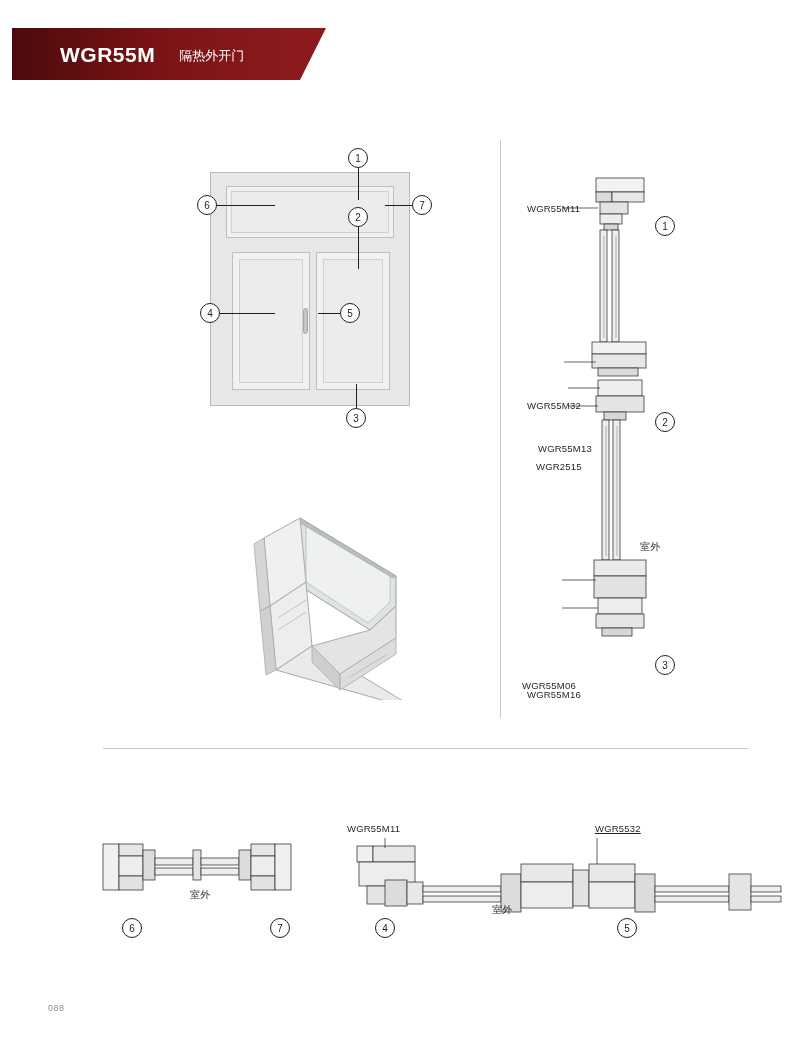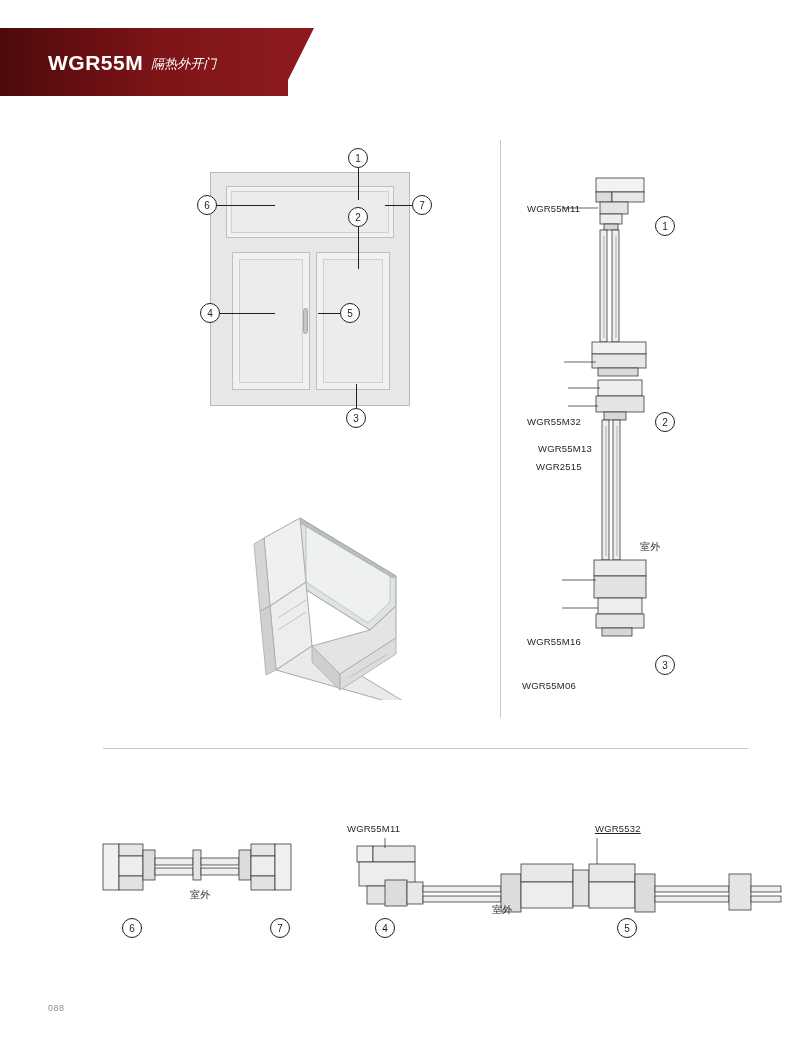--- a/index.html
+++ b/index.html
@@ -13,23 +13,23 @@
     font-family: "Liberation Sans", sans-serif;
     color: #231f20;
     position: relative;
     overflow: hidden;
   }
 
   
   .header-banner {
     position: absolute;
     top: 28px;
-    left: 0;
+    left: 12px;
     width: 288px;
-    height: 68px;
+    height: 52px;
     background: #6b1113;
     background: linear-gradient(90deg, #4d0a0c 0%, #7d1417 55%, #8c1a1d 100%);
     display: flex;
     align-items: center;
     padding-left: 48px;
     box-sizing: border-box;
   }
   .header-banner::after {
     content: "";
     position: absolute;
@@ -43,25 +43,24 @@
   .header-title {
     color: #ffffff;
     font-size: 21px;
     font-weight: bold;
     letter-spacing: 0.5px;
     line-height: 1;
   }
   .header-subtitle {
     color: #ffffff;
     font-size: 13px;
-    margin-left: 8px;
+    margin-left: 24px;
     line-height: 1;
     position: relative;
     top: 1px;
-    font-style: italic;
   }
 
   
   .label {
     position: absolute;
     font-size: 9.5px;
     color: #231f20;
     white-space: nowrap;
     letter-spacing: 0.2px;
   }
@@ -332,30 +331,30 @@
       <line x1="68" y1="266" x2="98" y2="266"></line>
       <line x1="62" y1="440" x2="96" y2="440"></line>
       <line x1="62" y1="468" x2="98" y2="468"></line>
     </g>
   </svg>
 </div>
 
 <div class="label" style="left:527px; top:203px;">
   <span>WGR55M11</span>
 </div>
-<div class="label" style="left:527px; top:416px;">
+<div class="label" style="left:527px; top:400px;">
   <span>WGR55M32</span>
 </div>
 <div class="label" style="left:538px; top:443px;">
   <span>WGR55M13</span>
 </div>
 <div class="label" style="left:536px; top:461px;">
   <span>WGR2515</span>
 </div>
-<div class="label" style="left:527px; top:636px;">
+<div class="label" style="left:527px; top:689px;">
   <span>WGR55M16</span>
 </div>
 <div class="label" style="left:522px; top:680px;">
   <span>WGR55M06</span>
 </div>
 <div class="label" style="left:640px; top:540px; font-size:10px;">
   <span>室外</span>
 </div>
 
 <div class="callout" style="left:655px; top:216px;">

